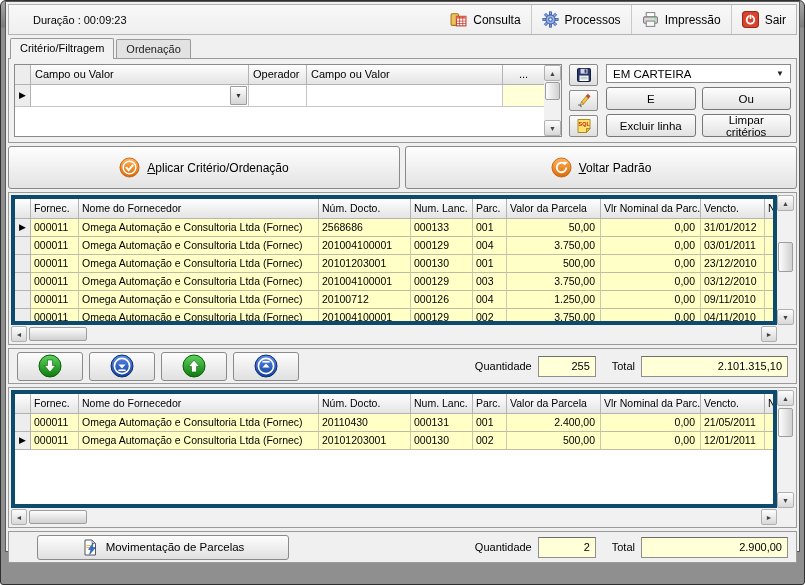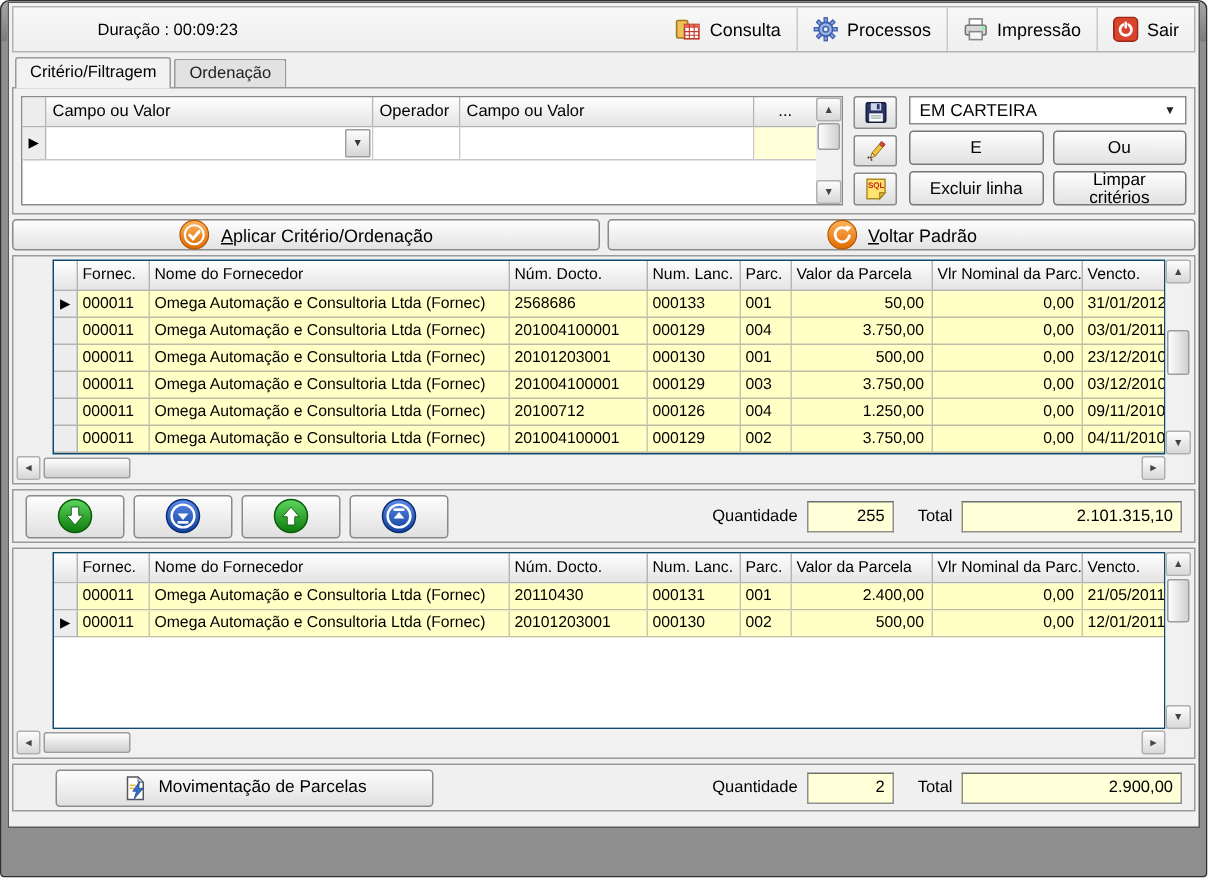--- a/index.html
+++ b/index.html
@@ -21,21 +21,21 @@
   .wbtn.max{width:28px;border-left:none;}
   .wbtn.close{width:45px;border-left:none;border-radius:0 0 3px 0;
     background:linear-gradient(180deg,#f0b2a2,#d86a51 45%,#c03a22 50%,#d8765e);color:#fff;font-weight:bold;text-shadow:0 1px 1px #7c1d0e;}
   .minbar{width:9px;height:3px;background:#555;border-radius:1px;}
 
   .client{width:795px;height:551px;background:#f0f0f0;border:1px solid #5a5a5a;padding:2px;}
 
   
   .toolbar{height:31px;border:1px solid #b3b3b3;background:linear-gradient(#f8f8f8,#efefef);
     display:flex;align-items:center;font-size:11px;color:#000;}
-  .duration{margin-left:56px;}
+  .duration{margin-left:24px;}
   .tb-right{margin-left:auto;display:flex;align-items:stretch;height:100%;}
   .tb-btn{display:flex;align-items:center;gap:6px;padding:0 10px;border-left:1px solid #c9c9c9;font-size:12px;cursor:pointer;}
   .tb-btn:first-child{border-left:none;}
   .tb-btn svg{width:17px;height:17px;}
 
   
   .tabstrip{display:flex;align-items:flex-end;height:22px;margin:1px 0 0 2px;position:relative;z-index:2;}
   .tab{font-size:11px;padding:3px 9px 3px 9px;border:1px solid #9a9a9a;border-bottom:none;border-radius:2px 2px 0 0;cursor:pointer;text-align:center;}
   .tab.active{background:#f2f2f2;position:relative;top:1px;padding-bottom:5px;}
   .tab.inactive{background:#e2e2e2;height:19px;margin-left:2px;color:#222;}
@@ -65,30 +65,30 @@
   .fright{flex:1;margin-left:7px;display:flex;flex-direction:column;}
   .combo{height:22px;border:1px solid #8a8a8a;background:#fff;display:flex;align-items:center;font-size:11.5px;
     padding-left:6px;cursor:pointer;}
   .combo .arrow{margin-left:auto;margin-right:6px;font-size:8px;color:#222;}
   .btnrow{display:flex;gap:6px;margin-top:4px;}
   .btn{flex:1;height:23px;border:1px solid #777;border-radius:3px;background:linear-gradient(#fdfdfd,#e2e2e2);
     font-size:11.5px;display:flex;align-items:center;justify-content:center;cursor:pointer;font-family:"Liberation Sans",sans-serif;}
 
   
   .applyrow{display:flex;gap:5px;margin:3px 0;}
-  .bigbtn{flex:1;height:21px;border:1px solid #8a8a8a;border-radius:3px;background:linear-gradient(#fefefe,#e3e3e3);
+  .bigbtn{flex:1;height:43px;border:1px solid #8a8a8a;border-radius:3px;background:linear-gradient(#fefefe,#e3e3e3);
     display:flex;align-items:center;justify-content:center;gap:7px;font-size:12px;cursor:pointer;}
   .bigbtn svg{width:21px;height:21px;}
   .ul-first{display:block;}
   .ul-first::first-letter{text-decoration:underline;}
 
   
   .gridpanel{border:1px solid #9a9a9a;background:#f0f0f0;padding:2px;}
   .grid-wrap{display:flex;}
-  .grid-main{flex:1;border:1px solid #0c4a6e;background:#fff;overflow:hidden;margin-left:24px;}
+  .grid-main{flex:1;border:4px solid #0c4a6e;background:#fff;overflow:hidden;}
   .ghead{display:flex;height:20px;font-size:10.5px;}
   .gh{background:linear-gradient(#fefefe,#e4e4e4);border-right:1px solid #b3b3b3;border-bottom:1px solid #b3b3b3;
     padding:3px 0 0 3px;white-space:nowrap;overflow:hidden;flex:0 0 auto;}
   .grid-row{display:flex;height:18px;font-size:10.5px;cursor:default;}
   .gc{background:#ffffc6;border-right:1px solid #c9c9b0;border-bottom:1px solid #bdbda6;
     padding:2px 0 0 3px;white-space:nowrap;overflow:hidden;flex:0 0 auto;}
   .gc.sel-cell{background:#ededed;border-right:1px solid #b3b3b3;border-bottom:1px solid #b3b3b3;
     display:flex;align-items:center;justify-content:center;padding:0;}
   .c-sel{width:16px;flex:0 0 auto;}
   .c0{width:48px;} .c1{width:240px;} .c2{width:92px;} .c3{width:62px;} .c4{width:34px;}

